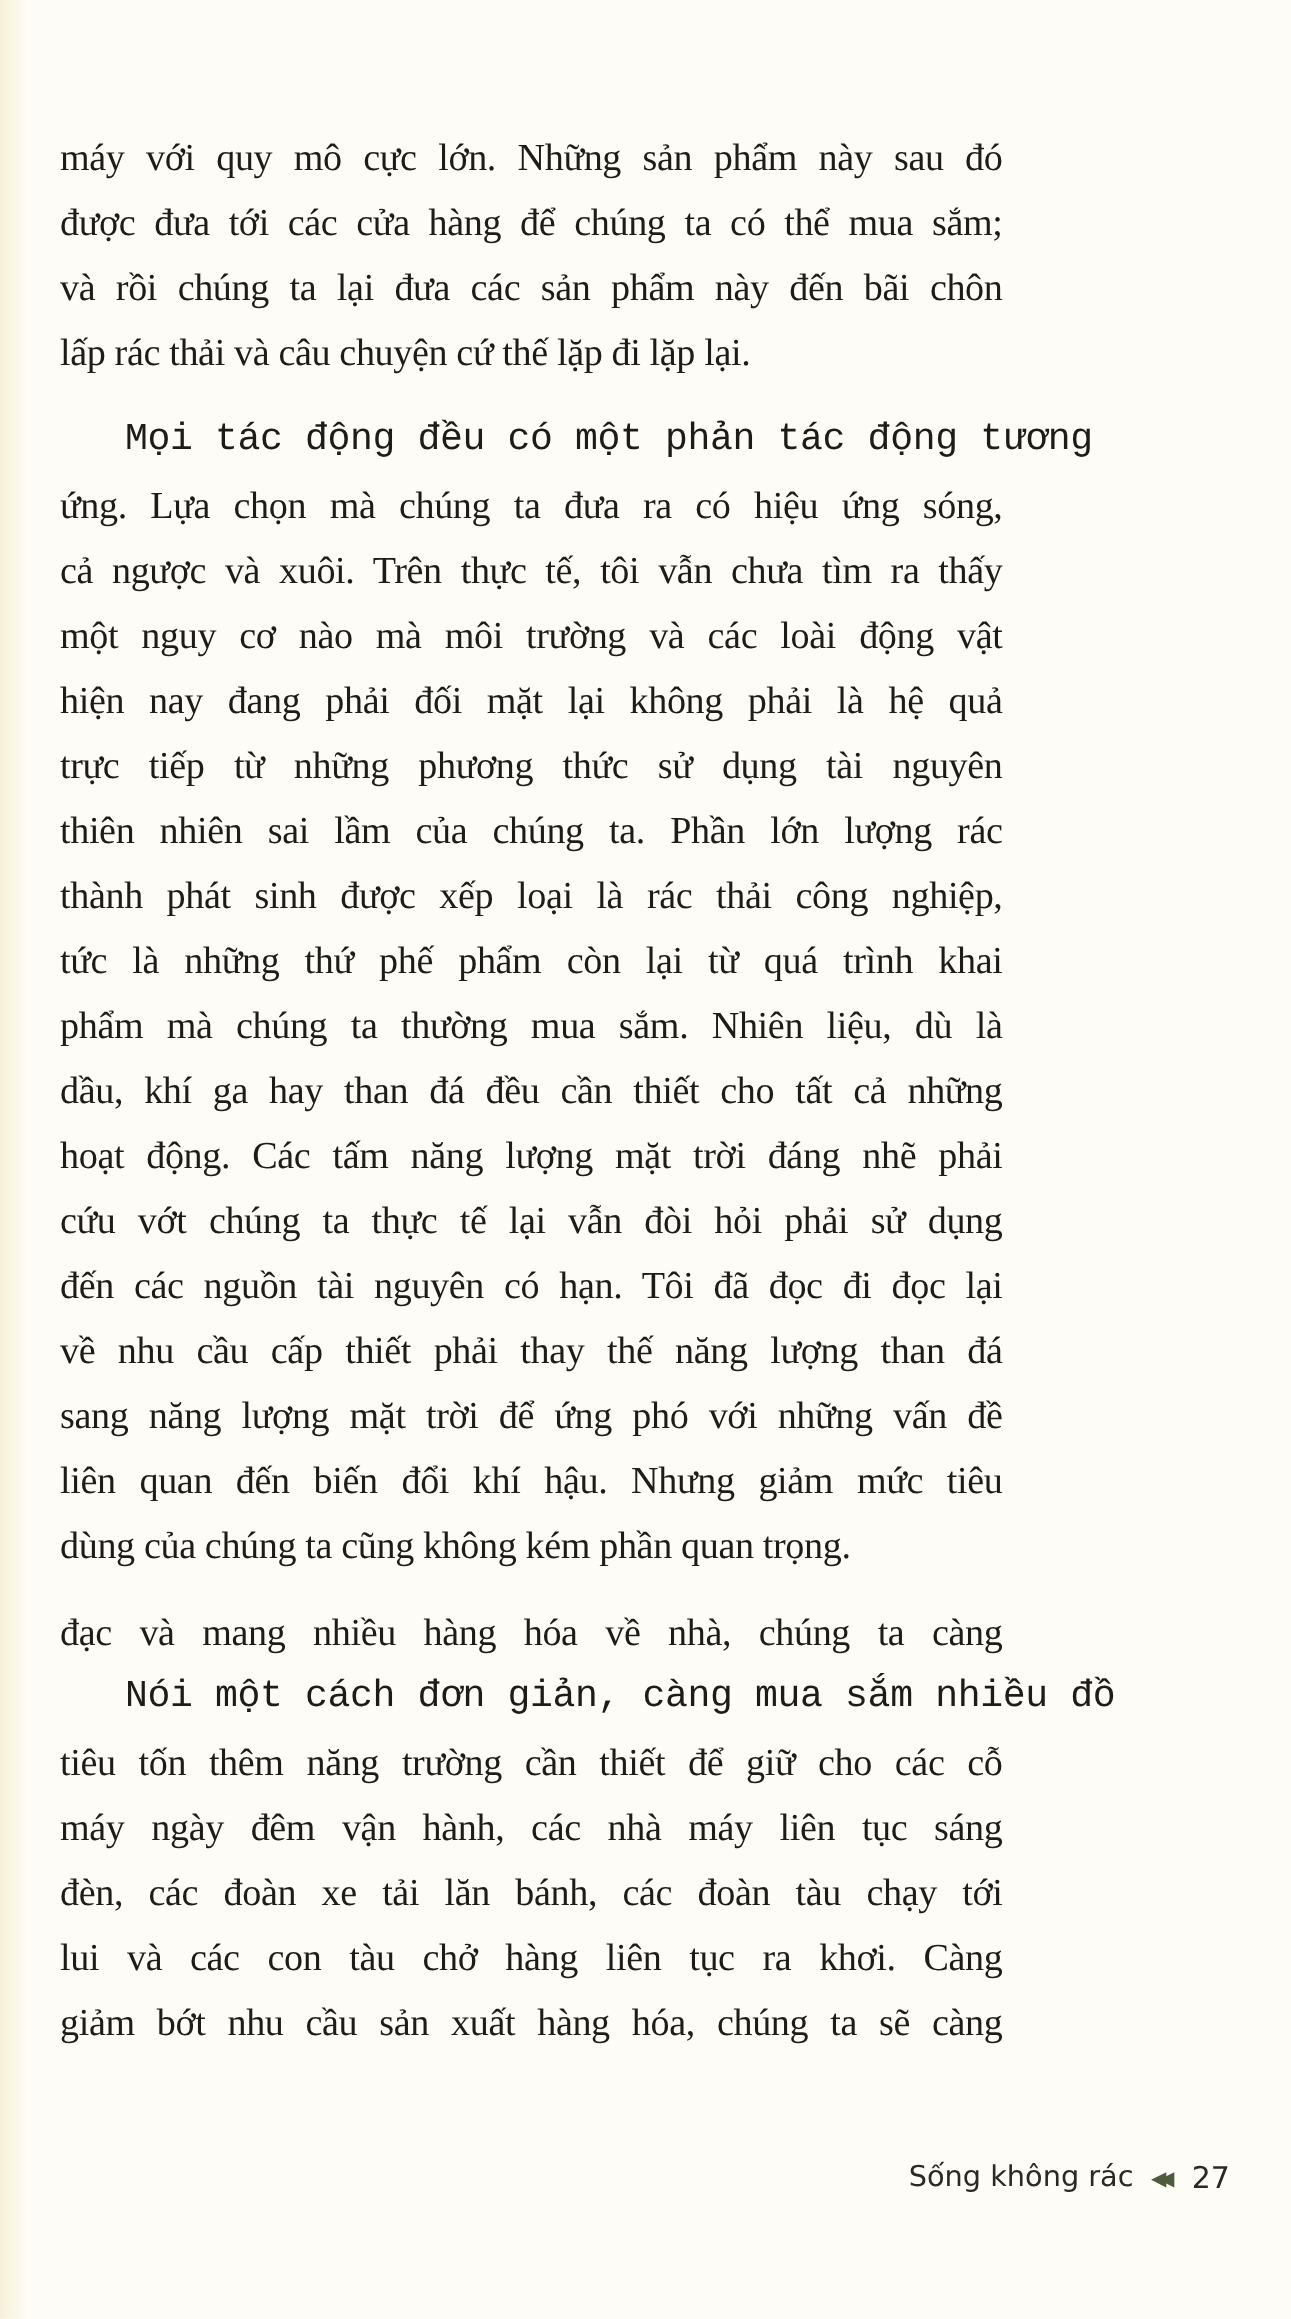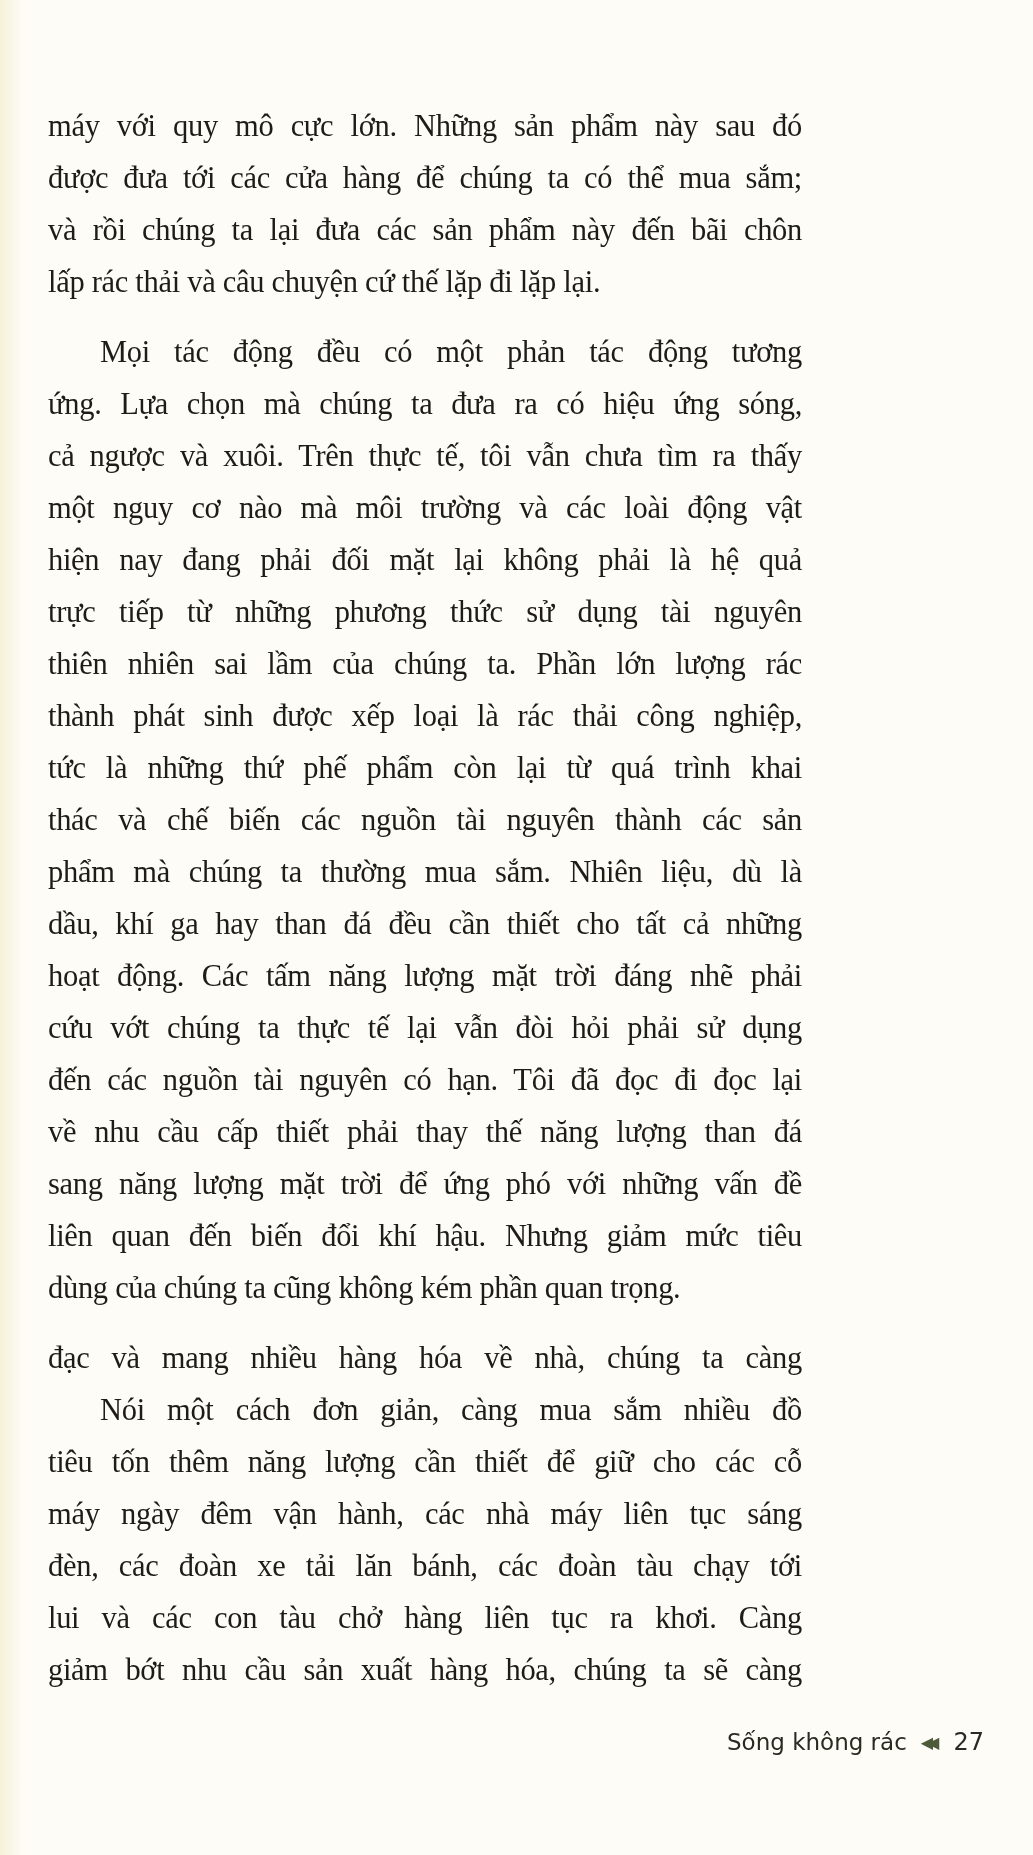--- a/index.html
+++ b/index.html
@@ -17,21 +17,21 @@
   .body-text {
     position:absolute; left:48px; top:100px; width:754px;
   }
   .line {
     display:block; height:52px; line-height:52px;
     font-size:30.5px; white-space:nowrap;
     text-align:justify; text-align-last:justify;
     letter-spacing:-0.3px;
   }
   .para { margin:0 0 18px 0; }
-  .para .line.indent { padding-left:52px; }
+  .para .line.indent { padding-left:52px;font-family:Liberation Mono, monospace; }
   .para .line.last { text-align-last:left; }
   .footer {
     position:absolute; top:1728px; left:727px;
     font-family:"DejaVu Sans","Liberation Sans",sans-serif;
     font-size:23px; color:#2a2a22;
     display:flex; align-items:center; gap:14px;justify-content:flex-end;
   }
   .footer .arrows { color:#4f5a3c; font-size:16px; letter-spacing:-6px; margin-right:6px; }
   .footer .num { font-size:24px; }
 </style>
@@ -50,35 +50,34 @@
   <div class="para">
     <span class="line indent">Mọi tác động đều có một phản tác động tương</span>
     <span class="line">ứng. Lựa chọn mà chúng ta đưa ra có hiệu ứng sóng,</span>
     <span class="line">cả ngược và xuôi. Trên thực tế, tôi vẫn chưa tìm ra thấy</span>
     <span class="line">một nguy cơ nào mà môi trường và các loài động vật</span>
     <span class="line">hiện nay đang phải đối mặt lại không phải là hệ quả</span>
     <span class="line">trực tiếp từ những phương thức sử dụng tài nguyên</span>
     <span class="line">thiên nhiên sai lầm của chúng ta. Phần lớn lượng rác</span>
     <span class="line">thành phát sinh được xếp loại là rác thải công nghiệp,</span>
     <span class="line">tức là những thứ phế phẩm còn lại từ quá trình khai</span>
-    <span class="line">thác và chế biến các nguồn tài nguyên thành các sản</span>
     <span class="line">phẩm mà chúng ta thường mua sắm. Nhiên liệu, dù là</span>
     <span class="line">dầu, khí ga hay than đá đều cần thiết cho tất cả những</span>
     <span class="line">hoạt động. Các tấm năng lượng mặt trời đáng nhẽ phải</span>
     <span class="line">cứu vớt chúng ta thực tế lại vẫn đòi hỏi phải sử dụng</span>
     <span class="line">đến các nguồn tài nguyên có hạn. Tôi đã đọc đi đọc lại</span>
     <span class="line">về nhu cầu cấp thiết phải thay thế năng lượng than đá</span>
     <span class="line">sang năng lượng mặt trời để ứng phó với những vấn đề</span>
     <span class="line">liên quan đến biến đổi khí hậu. Nhưng giảm mức tiêu</span>
     <span class="line last">dùng của chúng ta cũng không kém phần quan trọng.</span>
   </div>
   <div class="para">
     <span class="line">đạc và mang nhiều hàng hóa về nhà, chúng ta càng</span>
     <span class="line indent">Nói một cách đơn giản, càng mua sắm nhiều đồ</span>
-    <span class="line">tiêu tốn thêm năng lượng cần thiết để giữ cho các cỗ</span>
+    <span class="line">tiêu tốn thêm năng trường cần thiết để giữ cho các cỗ</span>
     <span class="line">máy ngày đêm vận hành, các nhà máy liên tục sáng</span>
     <span class="line">đèn, các đoàn xe tải lăn bánh, các đoàn tàu chạy tới</span>
     <span class="line">lui và các con tàu chở hàng liên tục ra khơi. Càng</span>
     <span class="line">giảm bớt nhu cầu sản xuất hàng hóa, chúng ta sẽ càng</span>
   </div>
 </div>
 
 <div class="footer">
   <span>Sống không rác</span>
   <span class="arrows">◀◀</span>

